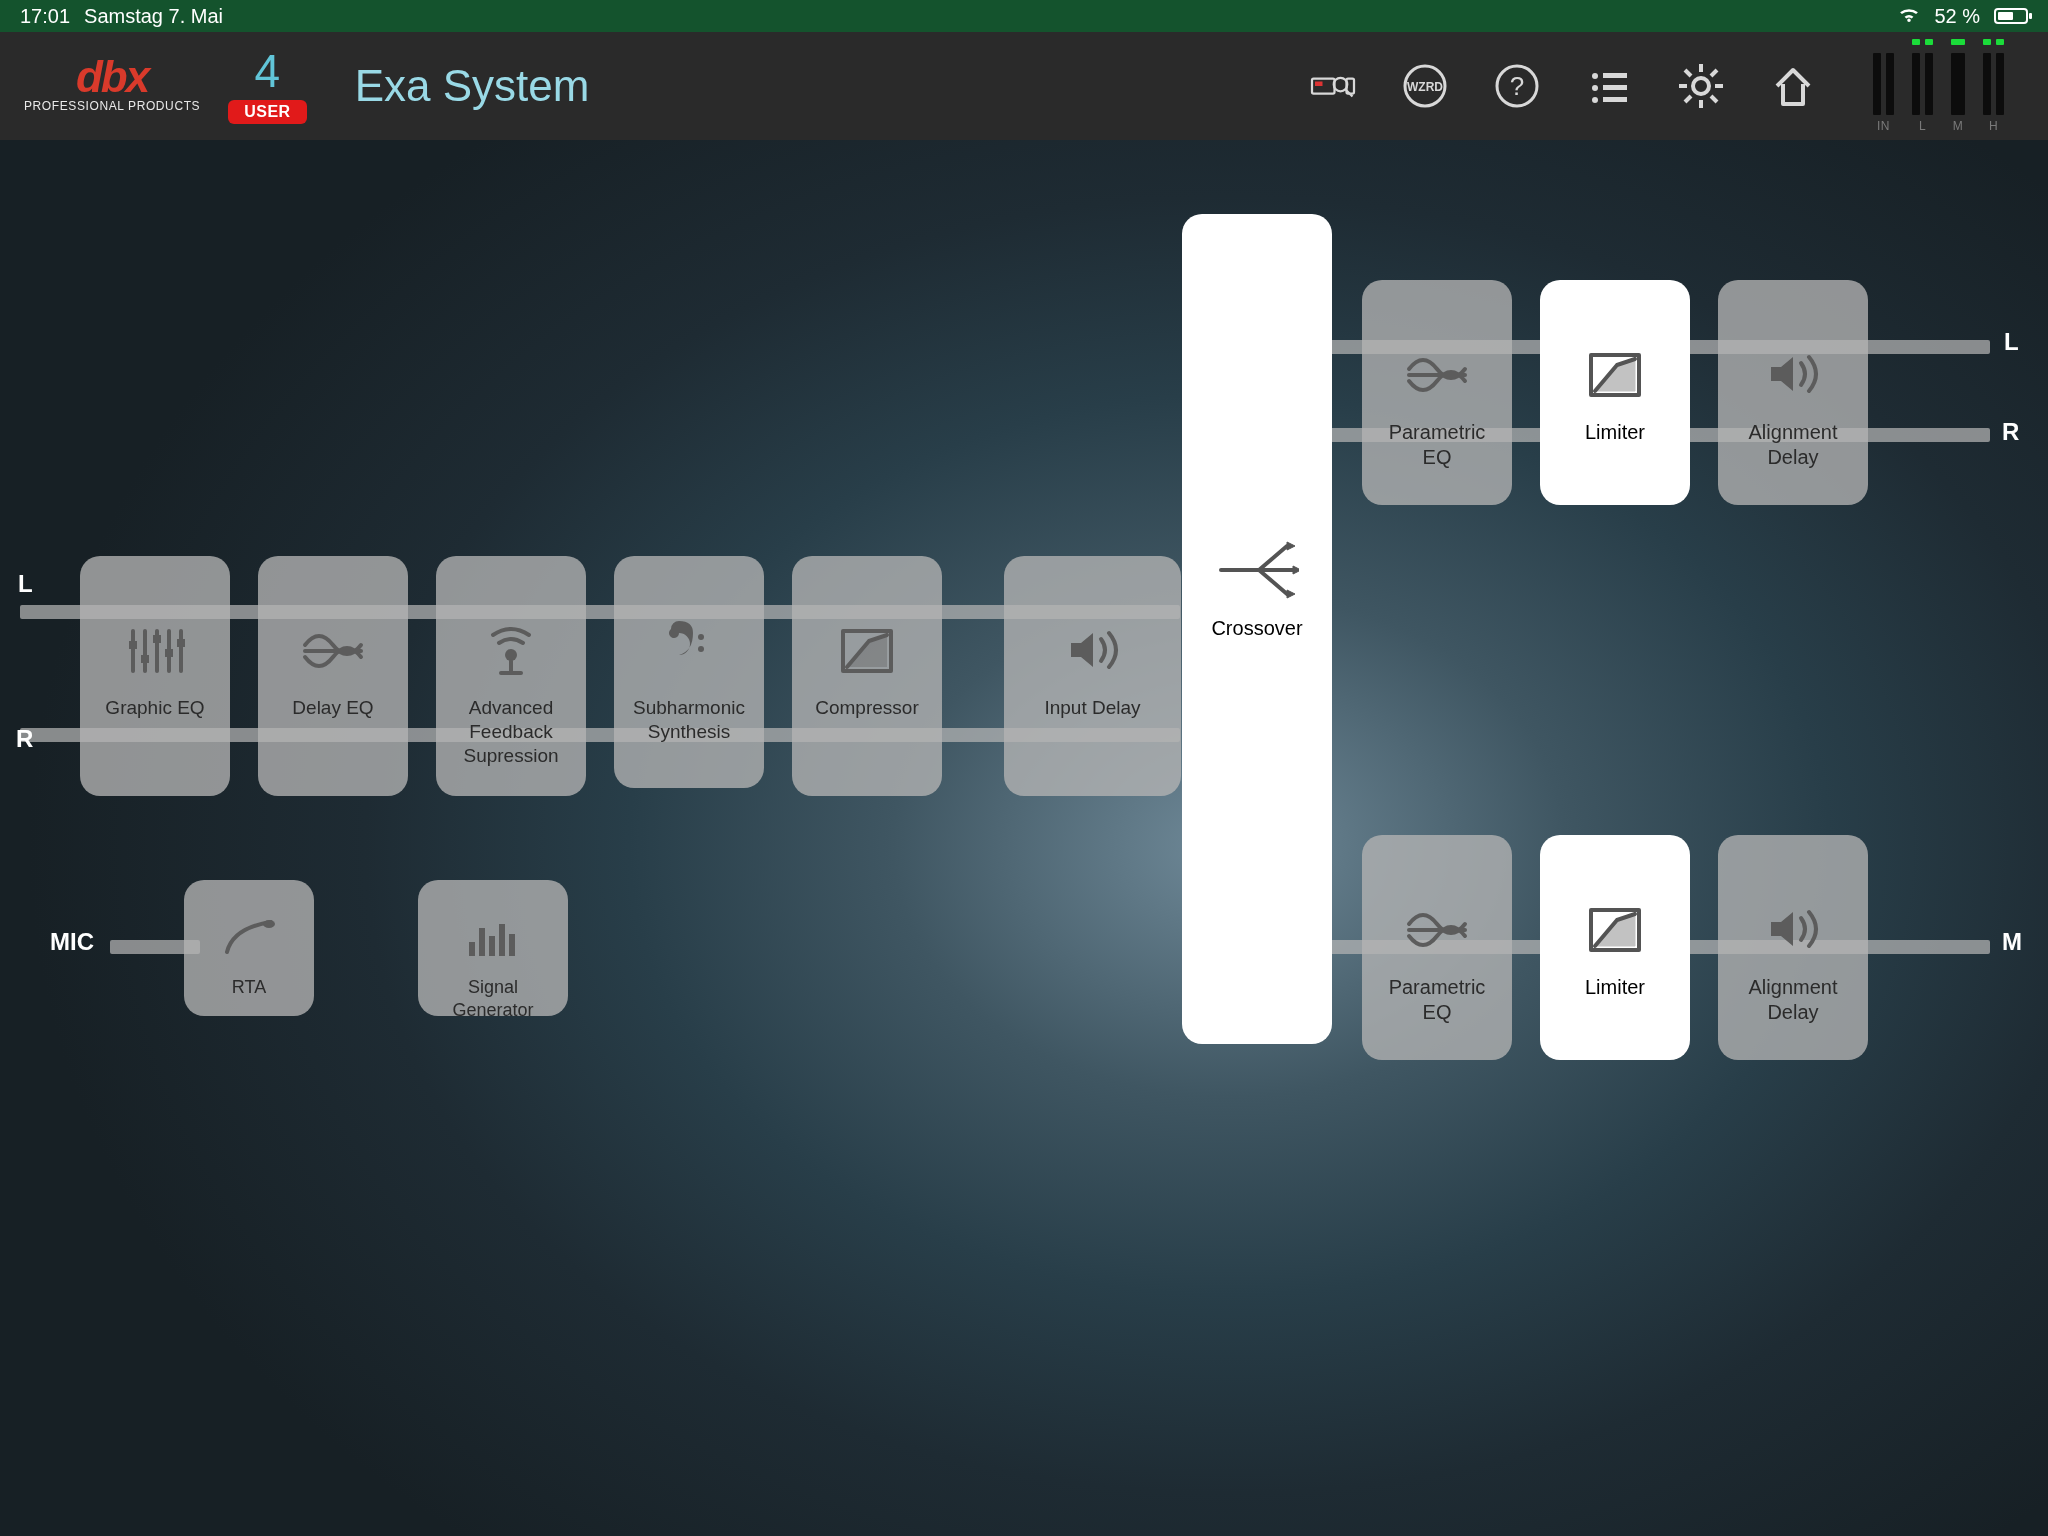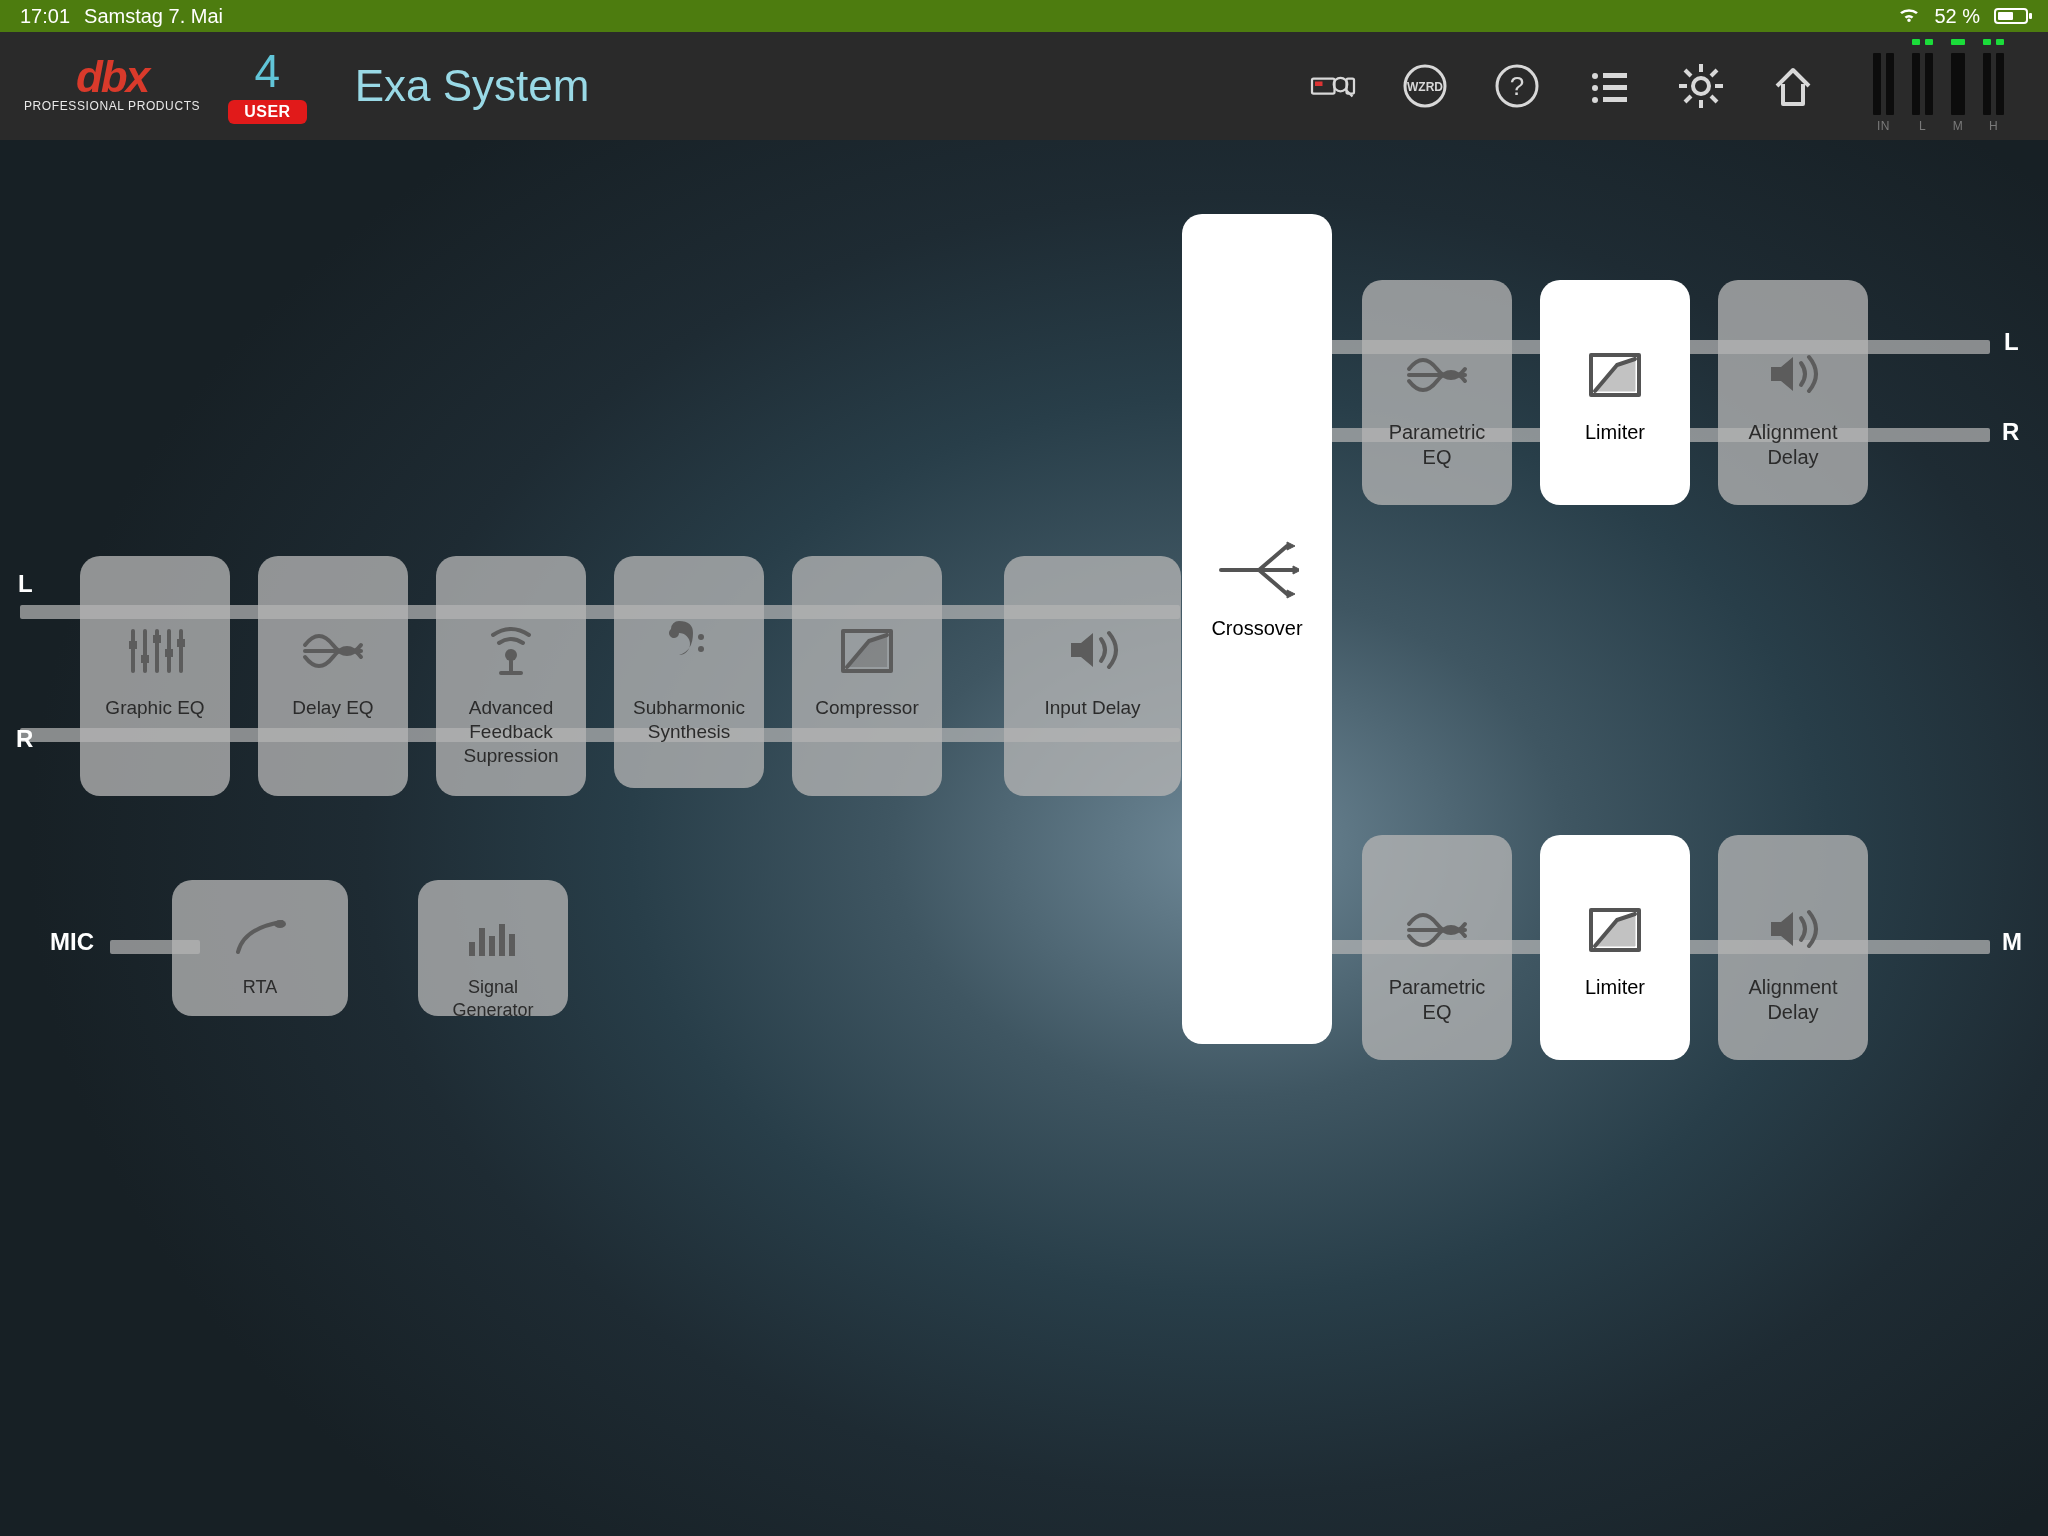--- a/index.html
+++ b/index.html
@@ -10,21 +10,21 @@
     width: 2048px;
     height: 1536px;
     position: relative;
     overflow: hidden;
     color: #000;
   }
 
   
   .statusbar {
     position: absolute; top: 0; left: 0; right: 0; height: 32px;
-    background: #4d7c0f; color: #fff; font-size: 20px;
+    background: #14532d; color: #fff; font-size: 20px;
     display: flex; align-items: center; justify-content: space-between;
     padding: 0 20px;
   }
   .statusbar .sb-left, .statusbar .sb-right { display: flex; align-items: center; gap: 14px; }
   .battery {
     display: inline-flex; align-items: center; gap: 4px;
   }
   .battery-body {
     width: 34px; height: 16px; border: 2px solid #fff; border-radius: 4px; position: relative;
   }
@@ -314,21 +314,21 @@
     <div class="mod-icon">
       <svg viewBox="0 0 64 58">
           <path d="M10 22 h10 l12 -10 v34 l-12 -10 h-10 z" fill="#5c5c5c"></path>
           <path class="ic-stroke" d="M40 18 q8 11 0 22"></path>
           <path class="ic-stroke" d="M48 12 q14 17 0 34"></path>
         </svg>
     </div>
     <div class="mod-label chain-label">Input Delay</div>
   </div>
 
-  <div class="mod small" style="left:172px; top:740px; width:176px; height:136px;">
+  <div class="mod small" style="left:184px; top:740px; width:130px; height:136px;">
     <div class="mod-icon">
       <svg viewBox="0 0 64 48">
           <path class="ic-stroke" d="M10 38 q6 -24 44 -30"></path>
           <ellipse cx="52" cy="10" rx="6" ry="4" fill="#5c5c5c"></ellipse>
         </svg>
     </div>
     <div class="mod-label">RTA</div>
   </div>
 
   <div class="mod active tall" style="left:1182px; top:74px; width:150px; height:830px;">

